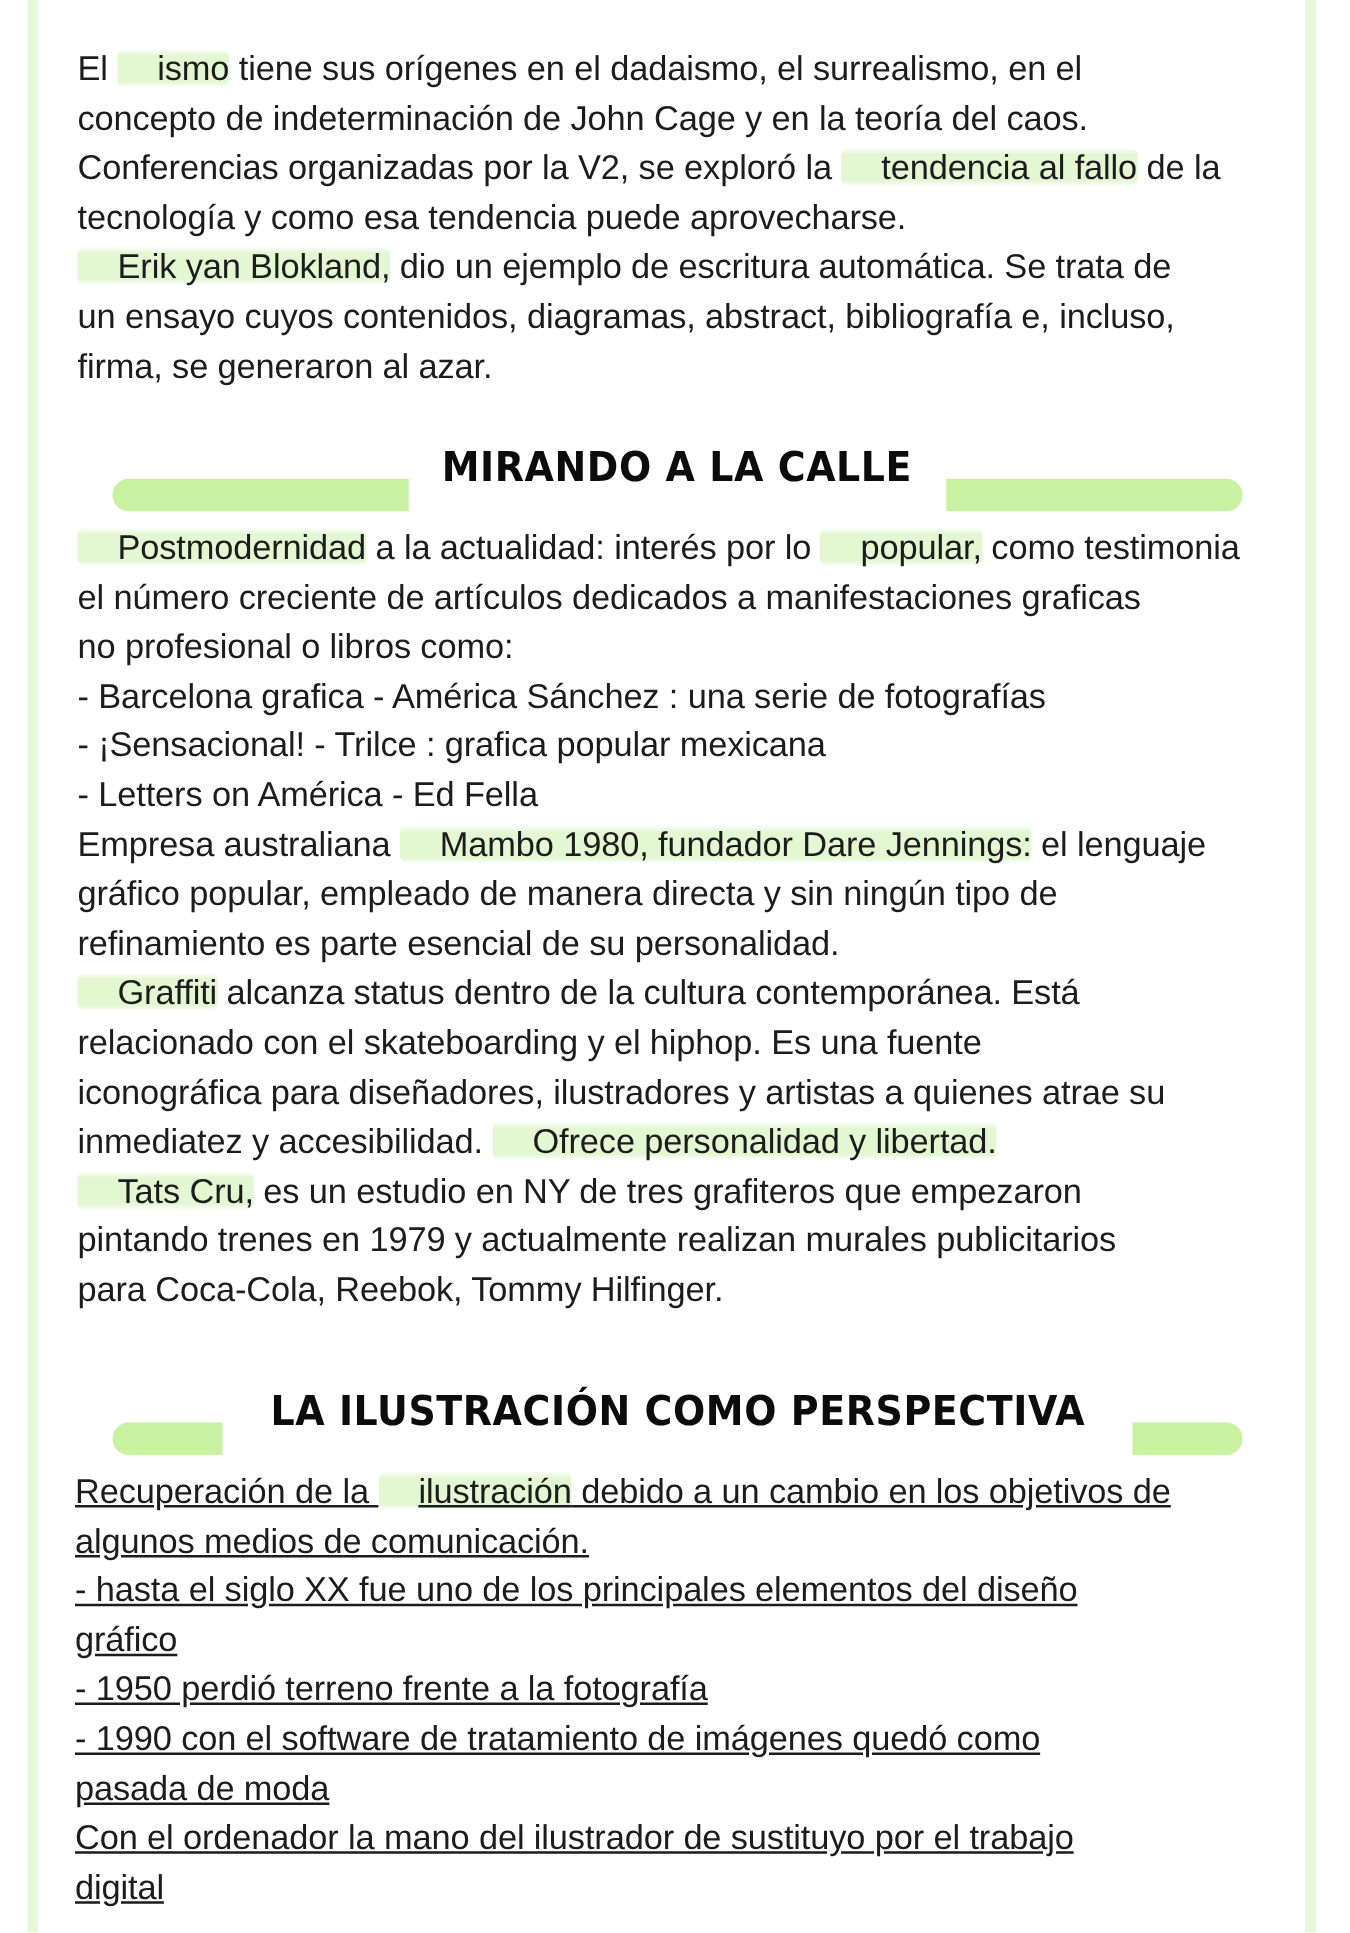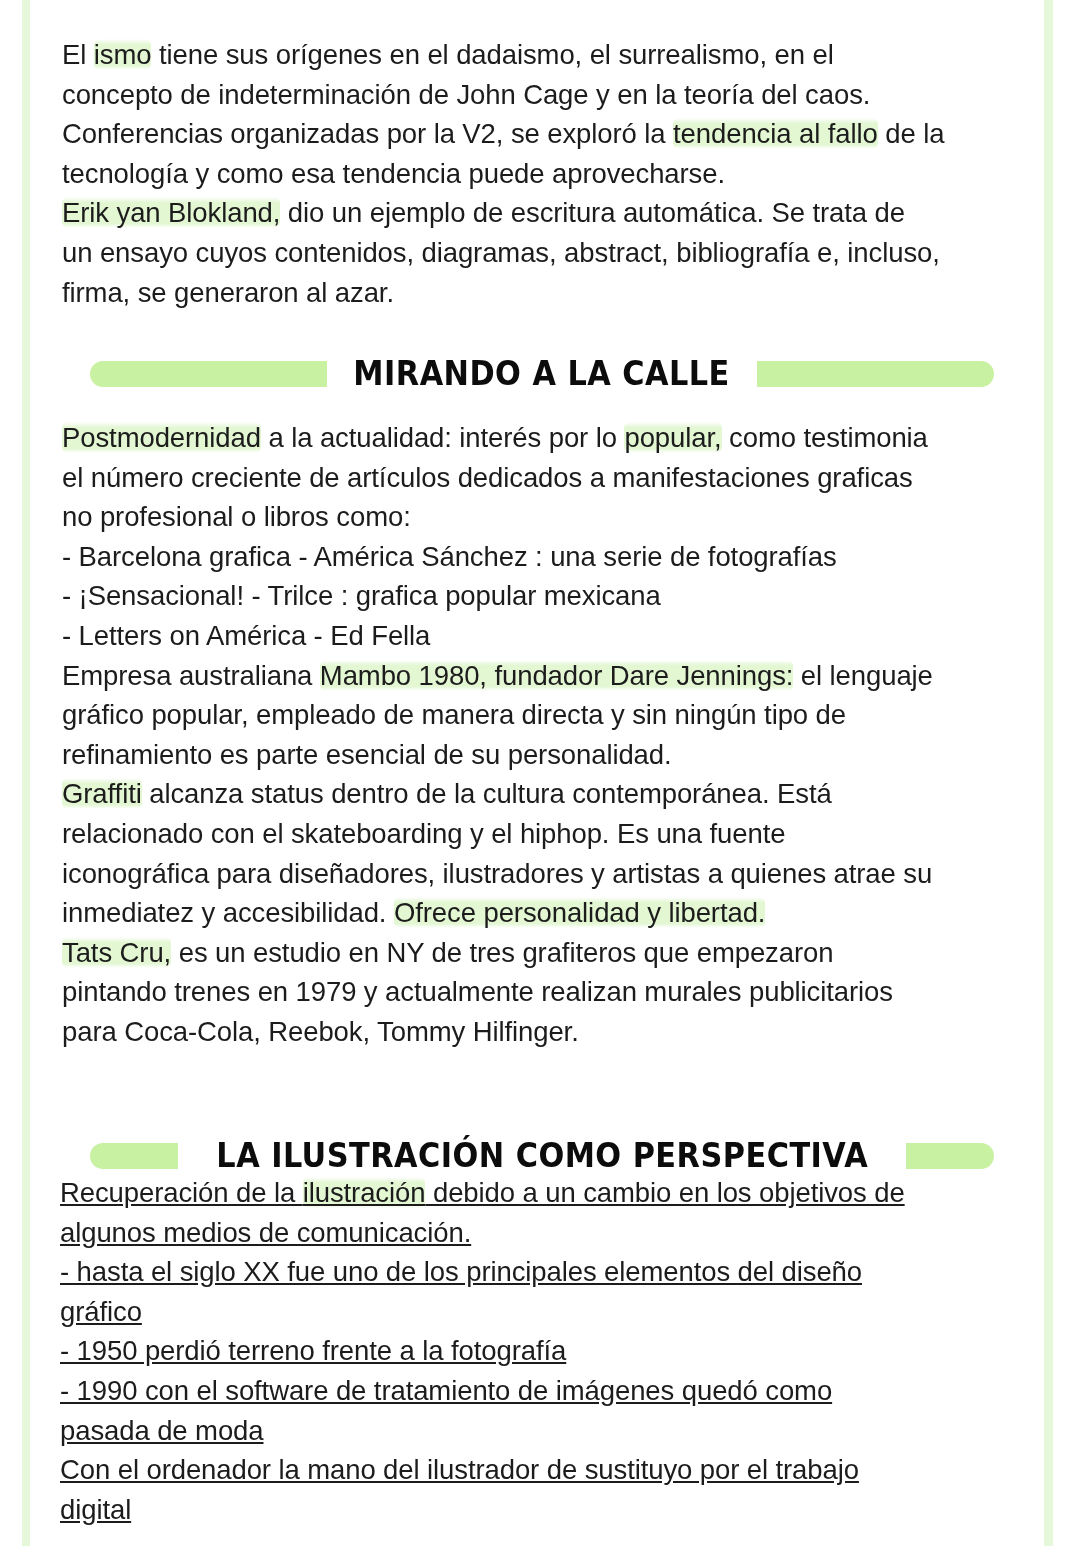--- a/index.html
+++ b/index.html
@@ -45,28 +45,29 @@
       text-decoration: underline;
     }
     .line {
       display: block;
       height: 39.6px;
       white-space: nowrap;
     }
     .hl {
       background: linear-gradient(180deg, rgba(222,246,204,0) 0%, #e3f7d3 18%, #e3f7d3 85%, rgba(222,246,204,0) 100%);
       border-radius: 6px;
+      padding-left: 32px;
     }
     .section-header {
       position: absolute;
       left: 90px;
       width: 904px;
       height: 70px;
       display: flex;
-      align-items: center;
+      align-items: flex-end;
     }
     .section-bar {
       flex: 1 1 auto;
       height: 26px;
       background: #c9f1a2;
       border-radius: 13px;
     }
     .section-bar.left {
       border-top-right-radius: 0;
       border-bottom-right-radius: 0;
@@ -98,19 +99,19 @@
 <div class="block b1" style="top:35px;"><span class="line"><span>El </span><span class="hl">ismo</span><span> tiene sus orígenes en el dadaismo, el surrealismo, en el</span></span><span class="line"><span>concepto de indeterminación de John Cage y en la teoría del caos.</span></span><span class="line"><span>Conferencias organizadas por la V2, se exploró la </span><span class="hl">tendencia al fallo</span><span> de la</span></span><span class="line"><span>tecnología y </span><span>como esa tendencia puede aprovecharse.</span></span><span class="line"><span class="hl">Erik yan Blokland,</span><span> dio un ejemplo de escritura automática. Se  trata de</span></span><span class="line"><span>un ensayo cuyos contenidos, diagramas, abstract, bibliografía e, incluso,</span></span><span class="line"><span>firma, se generaron al azar.</span></span></div>
 
 <div class="section-header" style="top:339px;">
   <div class="section-bar left"></div>
   <div class="section-title">MIRANDO A LA CALLE</div>
   <div class="section-bar right"></div>
 </div>
 
 <div class="block b2" style="top:418px;"><span class="line"><span class="hl">Postmodernidad</span><span> a la actualidad: interés por lo </span><span class="hl">popular,</span><span> como testimonia</span></span><span class="line"><span>el número creciente de artículos dedicados a manifestaciones graficas</span></span><span class="line"><span>no profesional o libros como:</span></span><span class="line"><span>   - Barcelona grafica - América Sánchez : una serie de fotografías</span></span><span class="line"><span>   - ¡Sensacional! - Trilce : grafica popular mexicana</span></span><span class="line"><span>   - Letters on América - Ed Fella</span></span><span class="line"><span>Empresa australiana </span><span class="hl">Mambo 1980, fundador Dare Jennings:</span><span> el lenguaje</span></span><span class="line"><span>gráfico popular, empleado de manera directa y sin ningún tipo de</span></span><span class="line"><span>refinamiento es parte esencial de su personalidad.</span></span><span class="line"><span class="hl">Graffiti</span><span> alcanza status dentro de la cultura contemporánea. Está</span></span><span class="line"><span>relacionado con el skateboarding y el hiphop. Es una fuente</span></span><span class="line"><span>iconográfica para diseñadores, ilustradores y artistas a quienes atrae su</span></span><span class="line"><span>inmediatez y accesibilidad. </span><span class="hl">Ofrece personalidad y libertad.</span></span><span class="line"><span class="hl">Tats Cru,</span><span> es un estudio en NY de tres grafiteros que empezaron</span></span><span class="line"><span>pintando trenes en 1979 y actualmente realizan murales publicitarios</span></span><span class="line"><span>para Coca-Cola, Reebok, Tommy Hilfinger.</span></span></div>
 
-<div class="section-header" style="top:1121px;">
+<div class="section-header" style="top:1094px;">
   <div class="section-bar left"></div>
   <div class="section-title">LA ILUSTRACIÓN COMO PERSPECTIVA</div>
   <div class="section-bar right"></div>
 </div>
 
 <div class="block b3" style="top:1173px;"><span class="line"><span>Recuperación de la </span><span class="hl">ilustración</span><span> debido a un cambio en los objetivos de</span></span><span class="line"><span>algunos medios de comunicación.</span></span><span class="line"><span>   - hasta el siglo XX fue uno de los principales elementos del diseño</span></span><span class="line"><span>gráfico</span></span><span class="line"><span>   - 1950 perdió terreno frente a la fotografía</span></span><span class="line"><span>   - 1990 con el software de tratamiento de imágenes quedó como</span></span><span class="line"><span>pasada de moda</span></span><span class="line"><span>Con el ordenador la mano del ilustrador de sustituyo por el trabajo</span></span><span class="line"><span>digital</span></span></div>
 
 </body></html>

